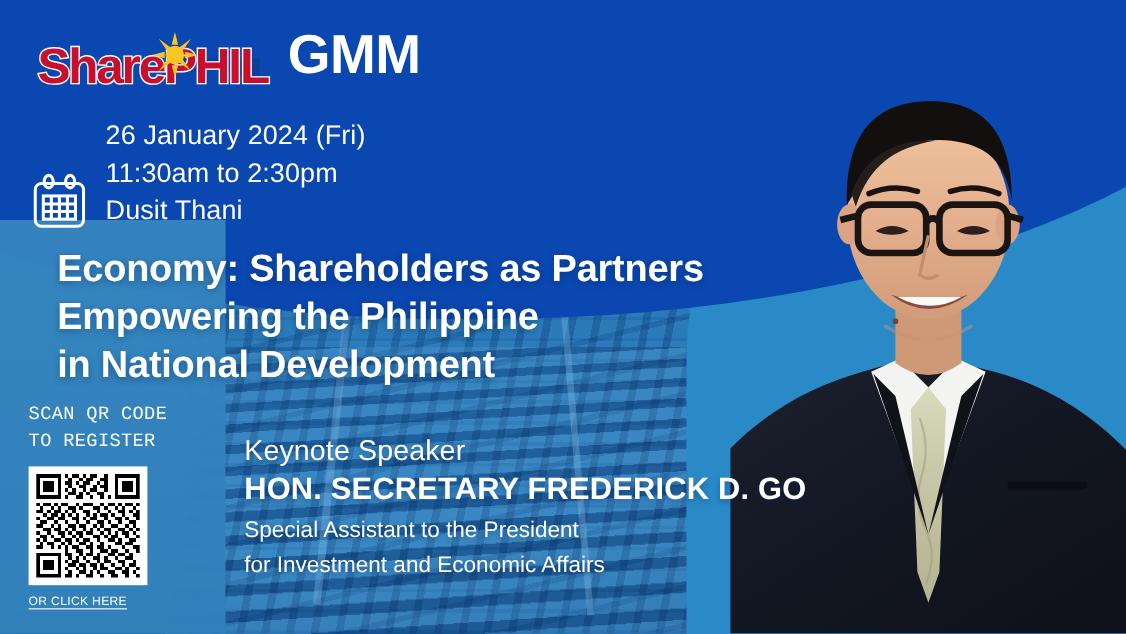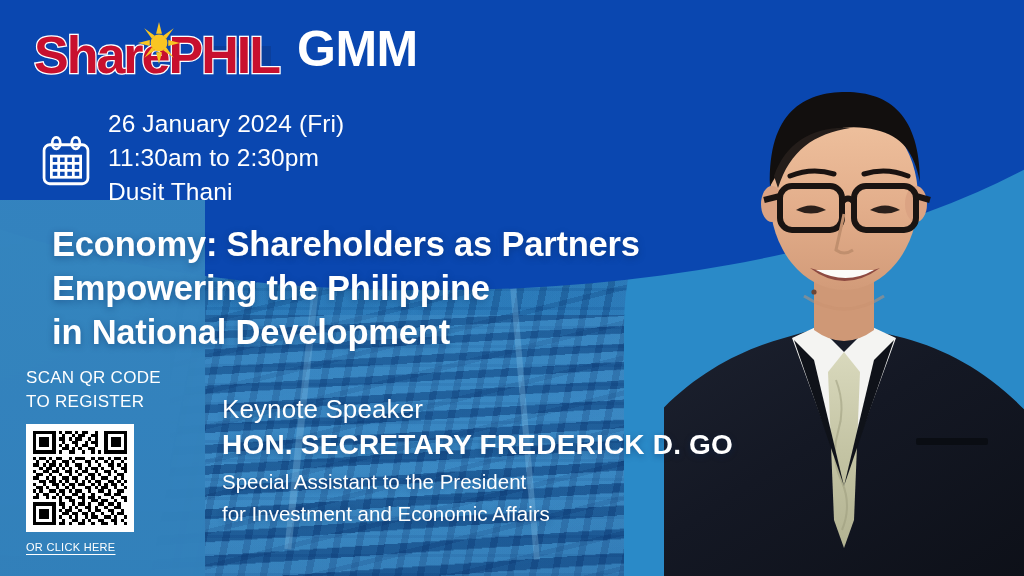--- a/index.html
+++ b/index.html
@@ -73,21 +73,21 @@
     background:linear-gradient(180deg, rgba(53,133,191,.96) 0%, rgba(50,128,186,.98) 100%);
   }
 
   
   .logo-row {
     position:absolute; left:34px; top:24px;
     display:flex; align-items:flex-end; gap:18px;
   }
   .logo-wrap { position:relative; display:inline-block; }
   .logo-text {
-    font-size:52px; font-weight:bold; line-height:.92;
+    font-size:45px; font-weight:bold; line-height:.92;
     letter-spacing:-2px; color:#c8102e;
     -webkit-text-stroke:2.5px #ffffff;
     paint-order:stroke fill;
     position:relative; z-index:2;
     white-space:nowrap;
   }
   .logo-text .phil { color:#c8102e; }
   .logo-tri {
     position:absolute; right:8px; top:14px; z-index:1;
     width:0; height:0;
@@ -98,22 +98,22 @@
     position:absolute; left:104px; top:-10px; z-index:3;
     width:42px; height:42px;
   }
   .gmm {
     font-size:50px; font-weight:bold; color:#ffffff;
     letter-spacing:-0.5px; line-height:1; padding-bottom:6px;
   }
 
   
   .date-block {
-    position:absolute; left:40px; top:107px;
-    display:flex; align-items:center; gap:16px;
+    position:absolute; left:28px; top:107px;
+    display:flex; align-items:flex-end; gap:16px;
   }
   .cal-icon { width:52px; height:52px; margin-top:6px; flex:0 0 auto; }
   .date-lines { color:#ffffff; }
   .date-lines div {
     font-size:24.5px; line-height:34px; font-weight:400;
     letter-spacing:.1px; white-space:nowrap;
   }
 
   
   .headline {
@@ -121,21 +121,21 @@
     color:#ffffff; font-size:34.5px; font-weight:bold;
     line-height:44px; letter-spacing:-.2px;
     text-shadow:0 2px 7px rgba(8,40,90,.42);
   }
   .headline div { white-space:nowrap; }
 
   
   .qr-block { position:absolute; left:26px; top:366px; width:160px; }
   .qr-caption {
     color:#ffffff; font-size:17px; line-height:24px;
-    letter-spacing:.3px; font-weight:400;
+    letter-spacing:.3px; font-weight:400;font-family:Liberation Mono, monospace;
   }
   .qr-box {
     width:108px; height:108px; background:#ffffff;
     margin-top:10px; padding:7px;
   }
   .qr-box svg { display:block; width:94px; height:94px; }
   .qr-link {
     display:inline-block; margin-top:9px;
     color:#ffffff; font-size:11px; letter-spacing:.3px;
     text-decoration:underline; text-underline-offset:3px;

